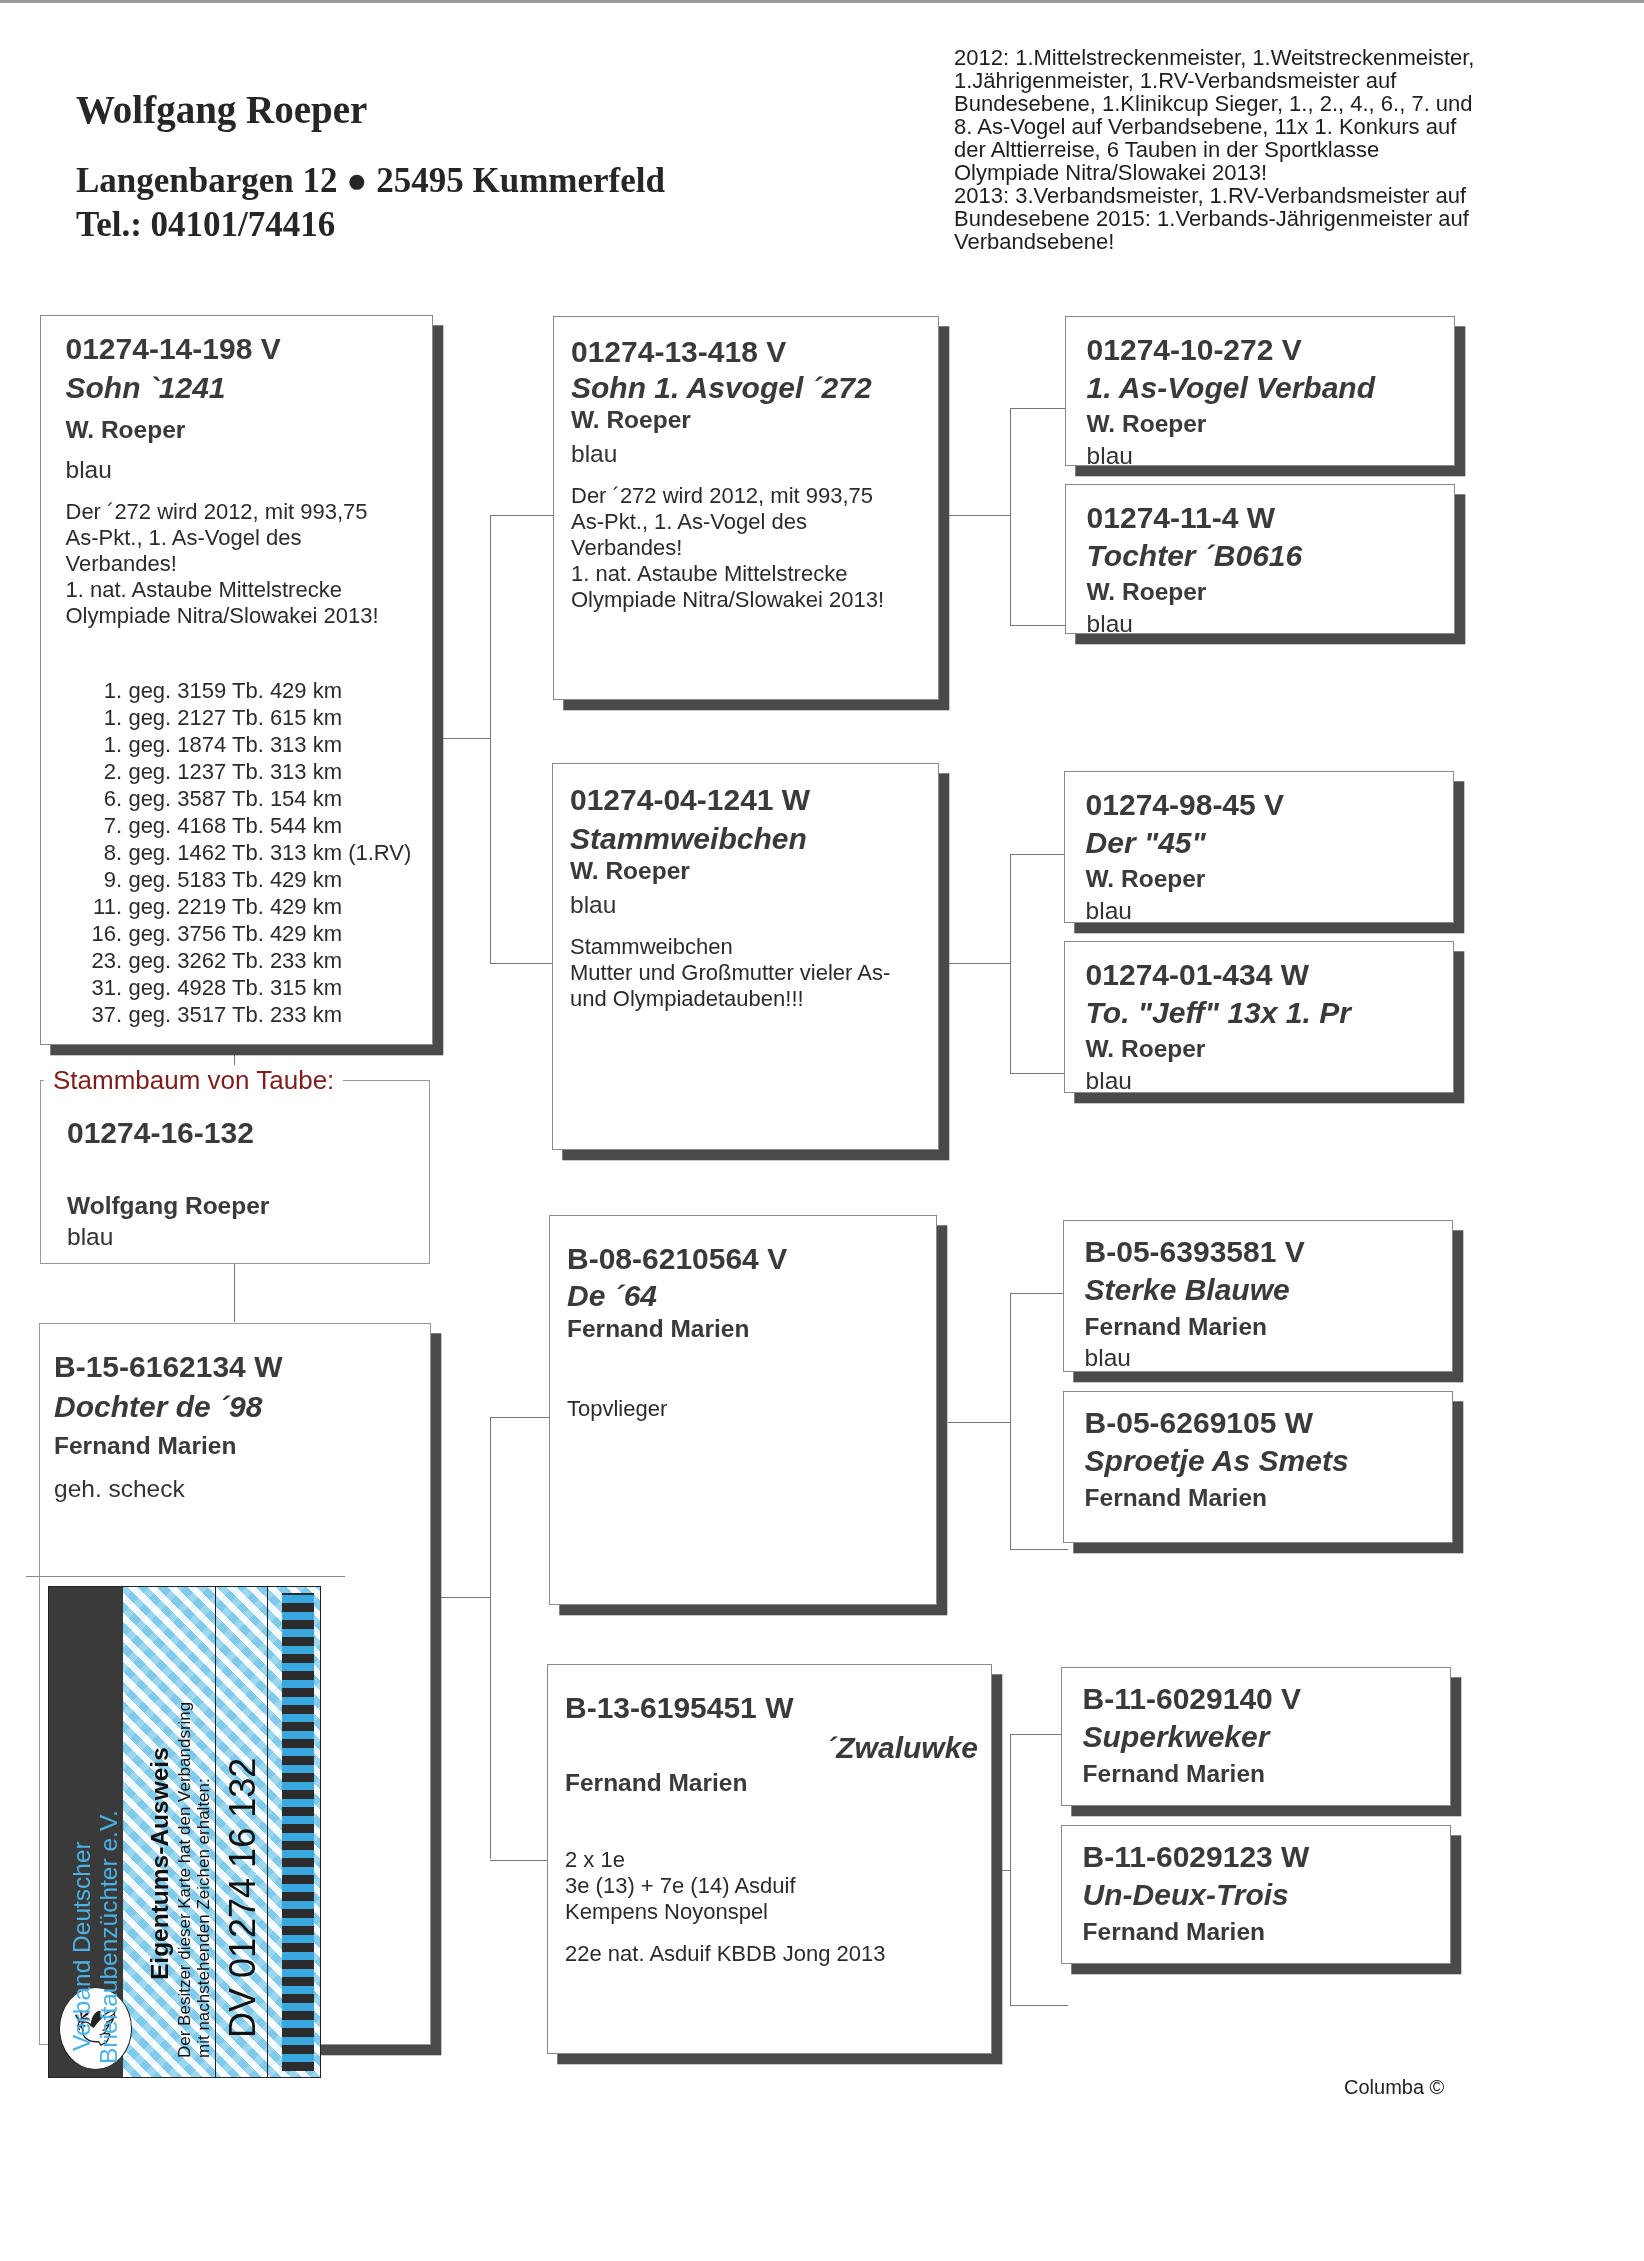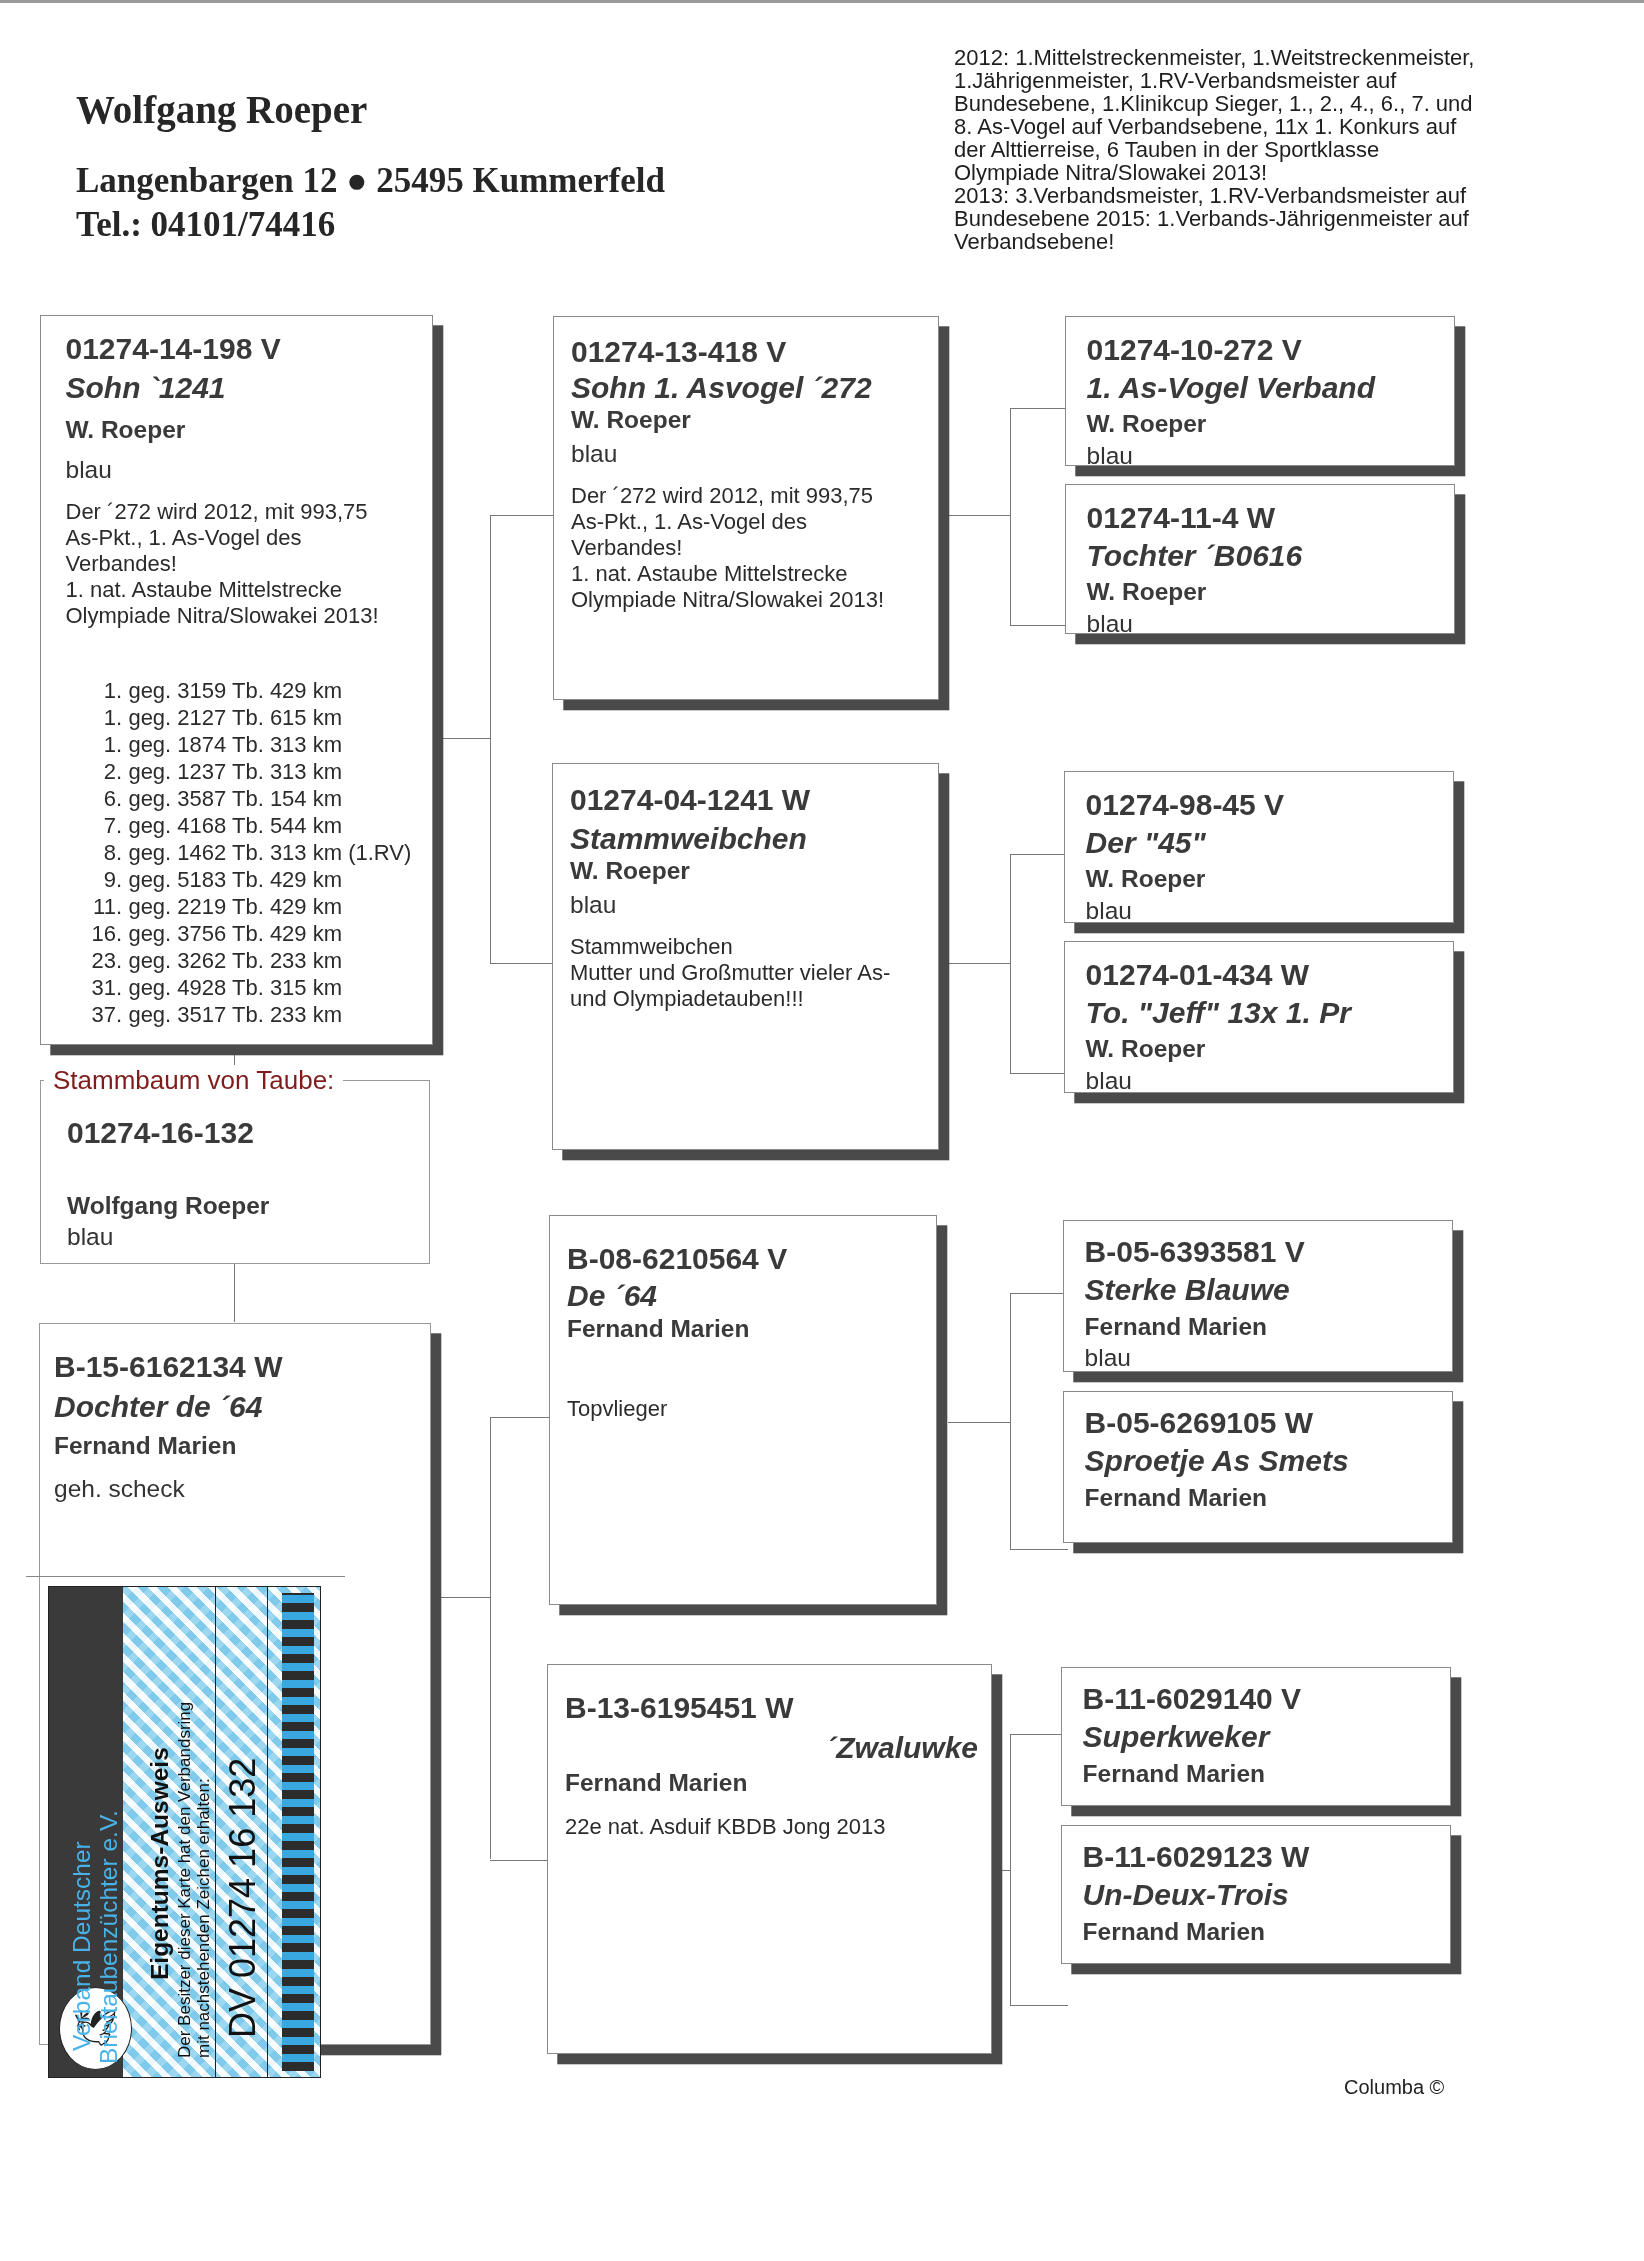--- a/index.html
+++ b/index.html
@@ -170,21 +170,21 @@
     <div class="ring">01274-16-132</div>
     <div class="breeder" style="margin-top:40px;">Wolfgang Roeper</div>
     <div class="color">blau</div>
   </div>
 </div>
 <div id="subject-legend">Stammbaum von Taube:</div>
 
 <div class="box shadow" style="left:39px; top:1323px; width:392px; height:722px; border-color:#999;">
   <div class="inner" style="top:26px; left:14px;">
     <div class="ring">B-15-6162134 W</div>
-    <div class="nick" style="margin-top:5.2px;">Dochter de ´64</div>
+    <div class="nick" style="margin-top:5.2px;">Dochter de ´98</div>
     <div class="breeder" style="margin-top:6.4px;">Fernand Marien</div>
     <div class="color" style="margin-top:11.6px;">geh. scheck</div>
   </div>
 </div>
 <div class="line h" style="left:26px; top:1576px; width:319px; background:#888;"></div>
 
 <div id="id-card">
   <div class="card-band"></div>
   <div class="card-pattern"></div>
   <div class="card-stripe" style="left:166px;"></div>
@@ -232,20 +232,23 @@
     <div class="breeder">Fernand Marien</div>
     <div class="note" style="margin-top:52px;">Topvlieger</div>
   </div>
 </div>
 
 <div class="box shadow" style="left:547px; top:1664px; width:445px; height:390px;">
   <div class="inner" style="top:26px; left:17px;">
     <div class="ring">B-13-6195451 W</div>
     <div class="nick" style="margin-top:5.2px;text-align:right;">´Zwaluwke</div>
     <div class="breeder" style="margin-top:2.6px;">Fernand Marien</div>
+    <div class="note" style="margin-top:49px;">2 x 1e
+3e (13) + 7e (14) Asduif
+Kempens Noyonspel</div>
     <div class="note" style="margin-top:15.5px;">22e nat. Asduif KBDB Jong 2013</div>
   </div>
 </div>
 
 <div class="box shadow" style="left:1065px; top:316px; width:390px; height:150px;">
   <div class="inner" style="top:15.5px; left:20.6px;">
     <div class="ring">01274-10-272 V</div>
     <div class="nick" style="margin-top:3.9px;">1. As-Vogel Verband</div>
     <div class="breeder" style="margin-top:3.9px;">W. Roeper</div>
     <div class="color">blau</div>

